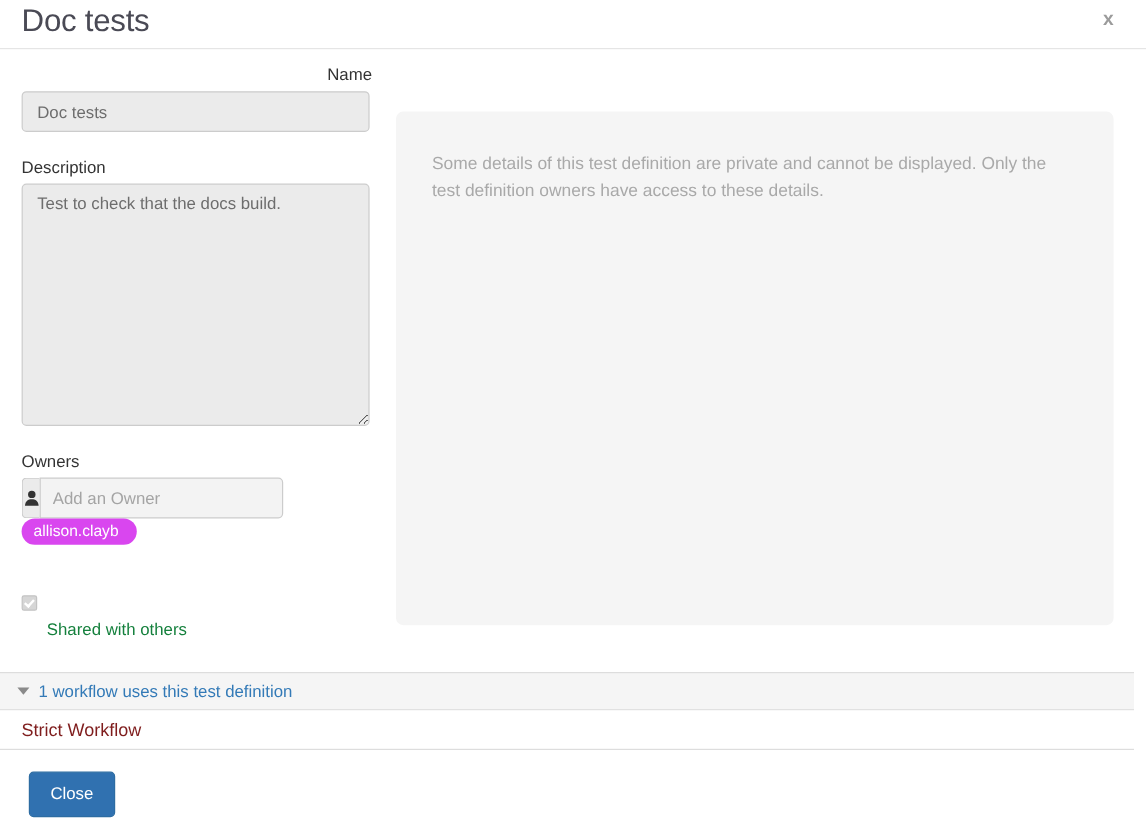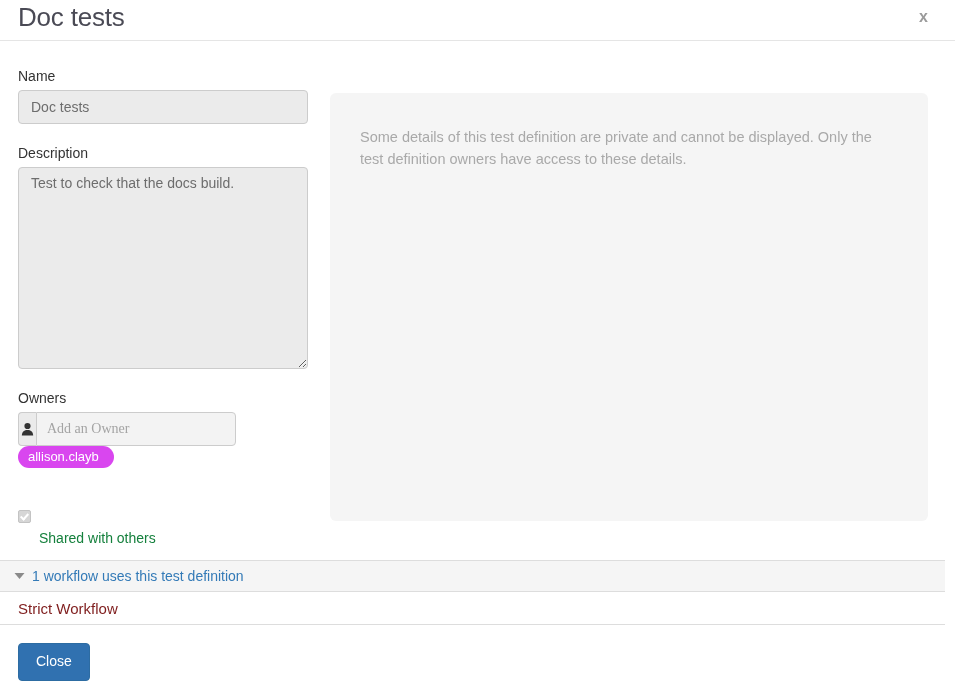--- a/index.html
+++ b/index.html
@@ -61,21 +61,21 @@
     width: 292px;
   }
 
   .field-label {
     font-size: 14px;
     color: #333;
     margin-top: 20px;
     margin-bottom: 5px;
     line-height: 18px;
   }
-  .field-label.first { margin-top: 26px; }
+  .field-label.first { margin-top: 12px; text-align: right; }
 
   .form-control {
     display: block;
     box-sizing: border-box;
     width: 290px;
     padding: 6px 12px;
     font-size: 14px;
     font-family: "Liberation Sans", sans-serif;
     line-height: 1.42857;
     color: #6d6d6d;
@@ -109,21 +109,21 @@
     display: flex;
     align-items: center;
     justify-content: center;
   }
   .owner-input {
     flex: 1;
     box-sizing: border-box;
     height: 34px;
     padding: 6px 10px;
     font-size: 14px;
-    font-family: Liberation Serif, serif;
+    font-family: Liberation Sans, sans-serif;
     color: #555;
     background: #f3f3f3;
     border: 1px solid #cccccc;
     border-radius: 0 4px 4px 0;
   }
   .owner-input::placeholder { color: #a4a4a4; }
 
   .individuals-label {
     font-size: 14px;
     color: #333;
@@ -231,21 +231,21 @@
     display: flex;
     align-items: center;
     padding-left: 18px;
     font-size: 15px;
     color: #7f1d1d;
   }
 
   
   .modal-footer {
     position: absolute;
-    left: 8px;
+    left: 14px;
     top: 625px;
     width: 870px;
     height: 60px;
     padding-left: 10px;
     padding-top: 18px;
     box-sizing: border-box;
   }
   .btn-primary {
     background-color: #3071b0;
     border: 1px solid #2d6ca2;

